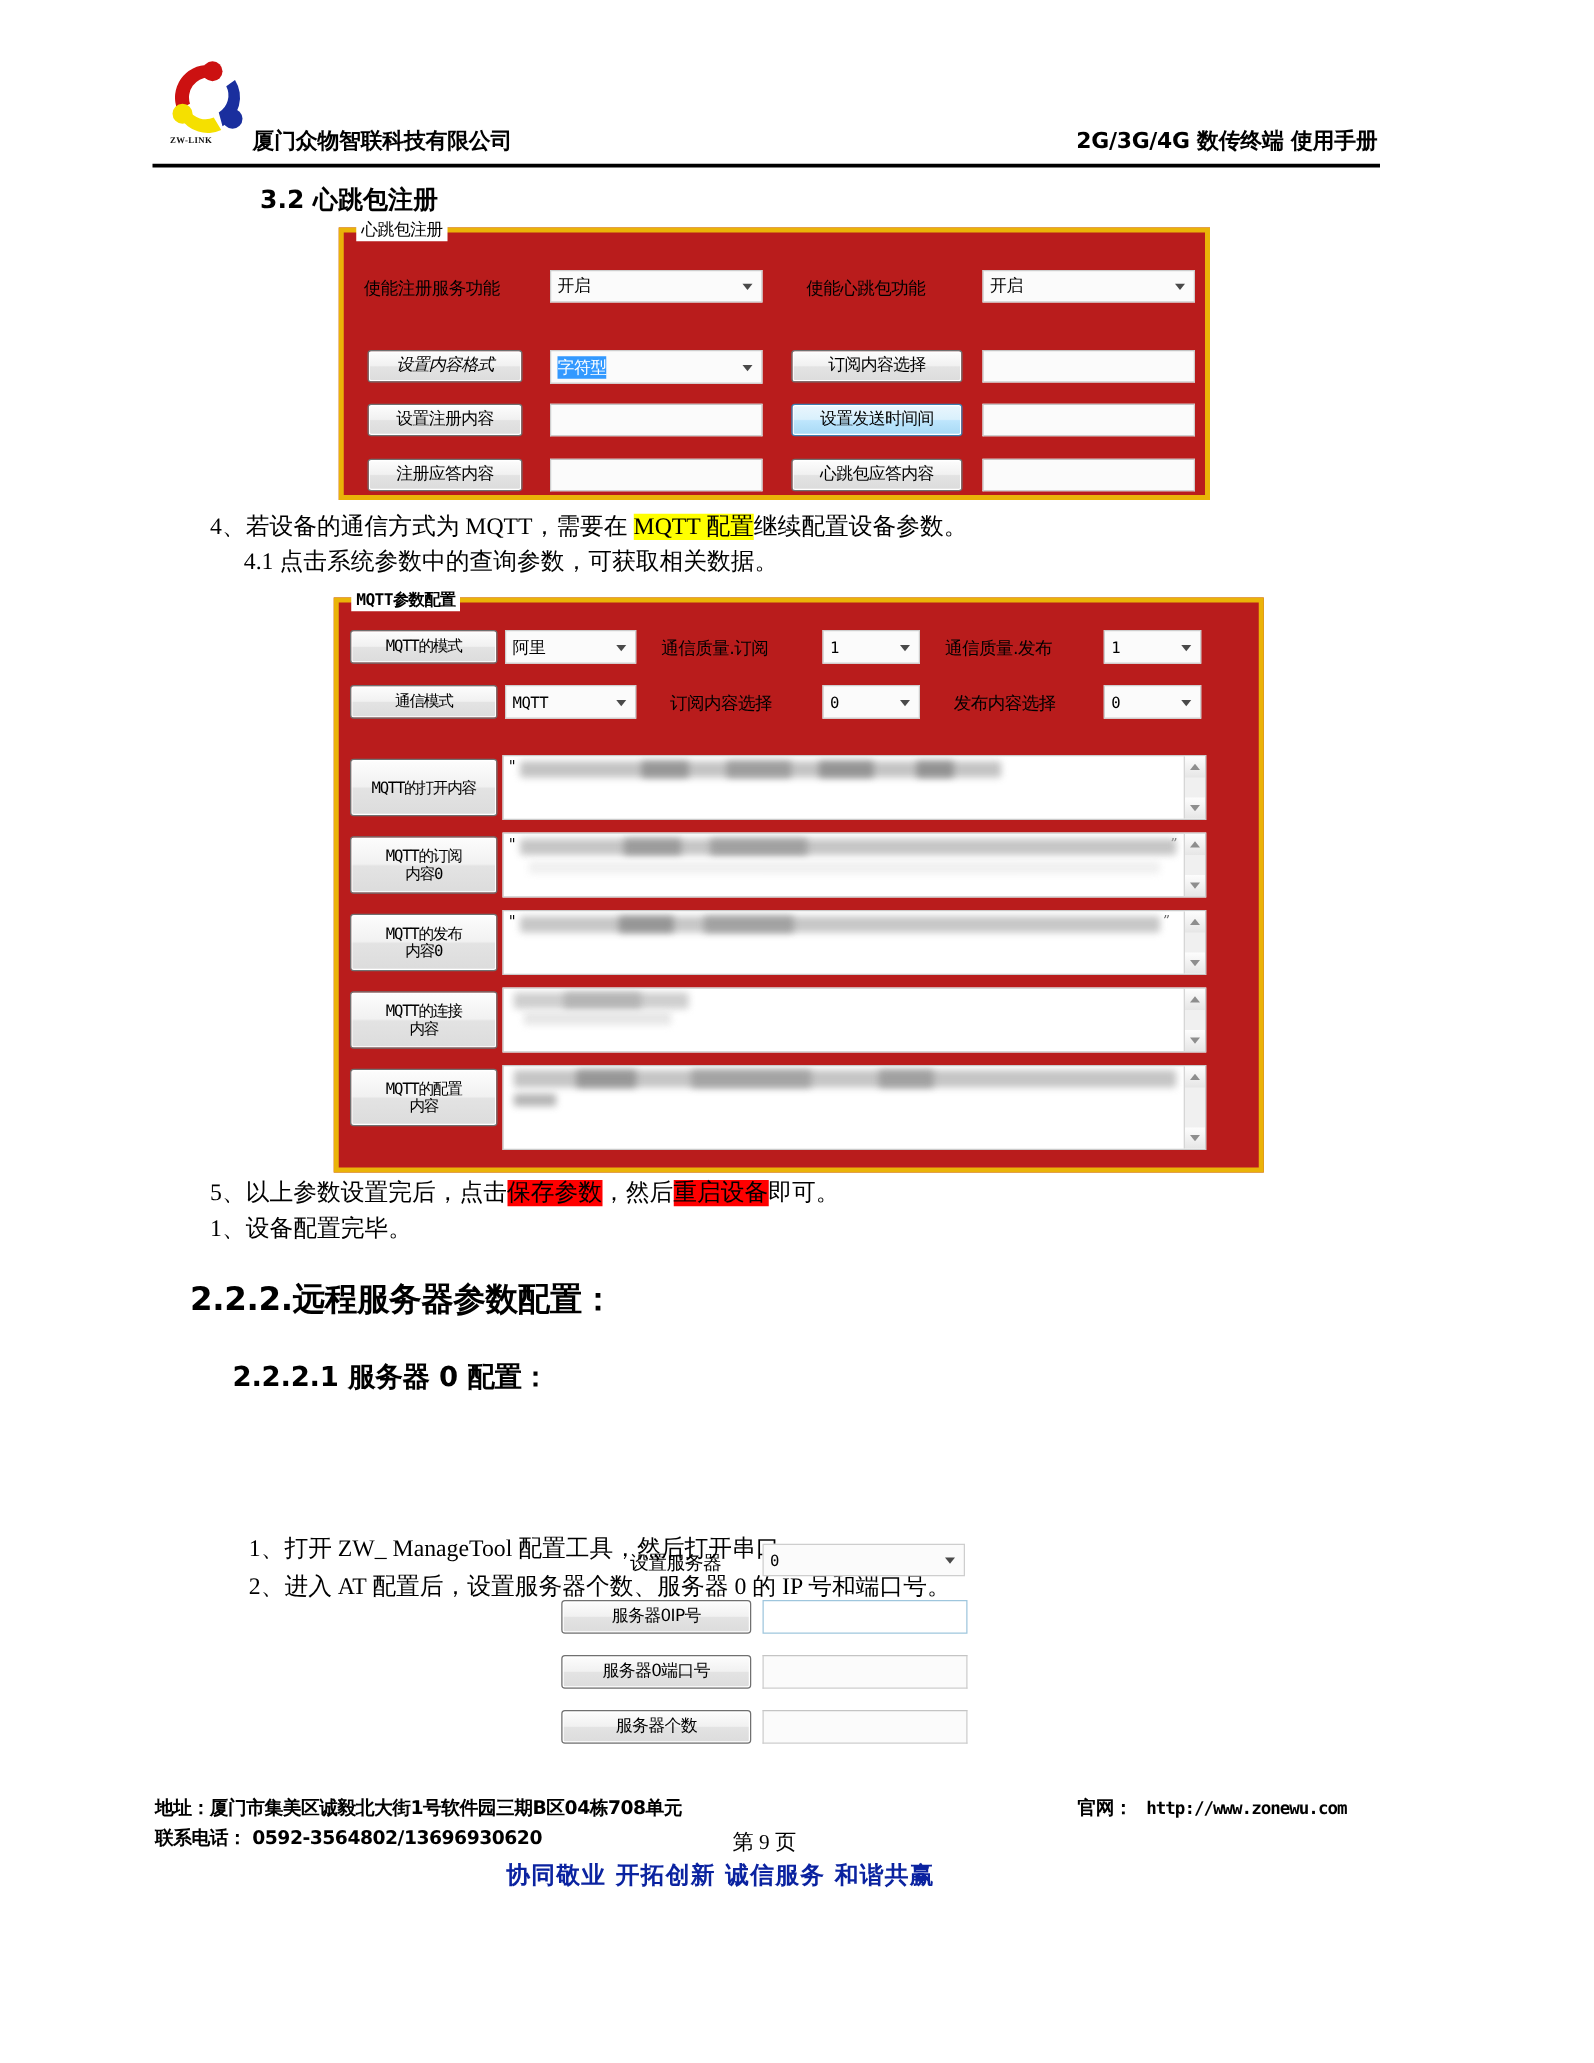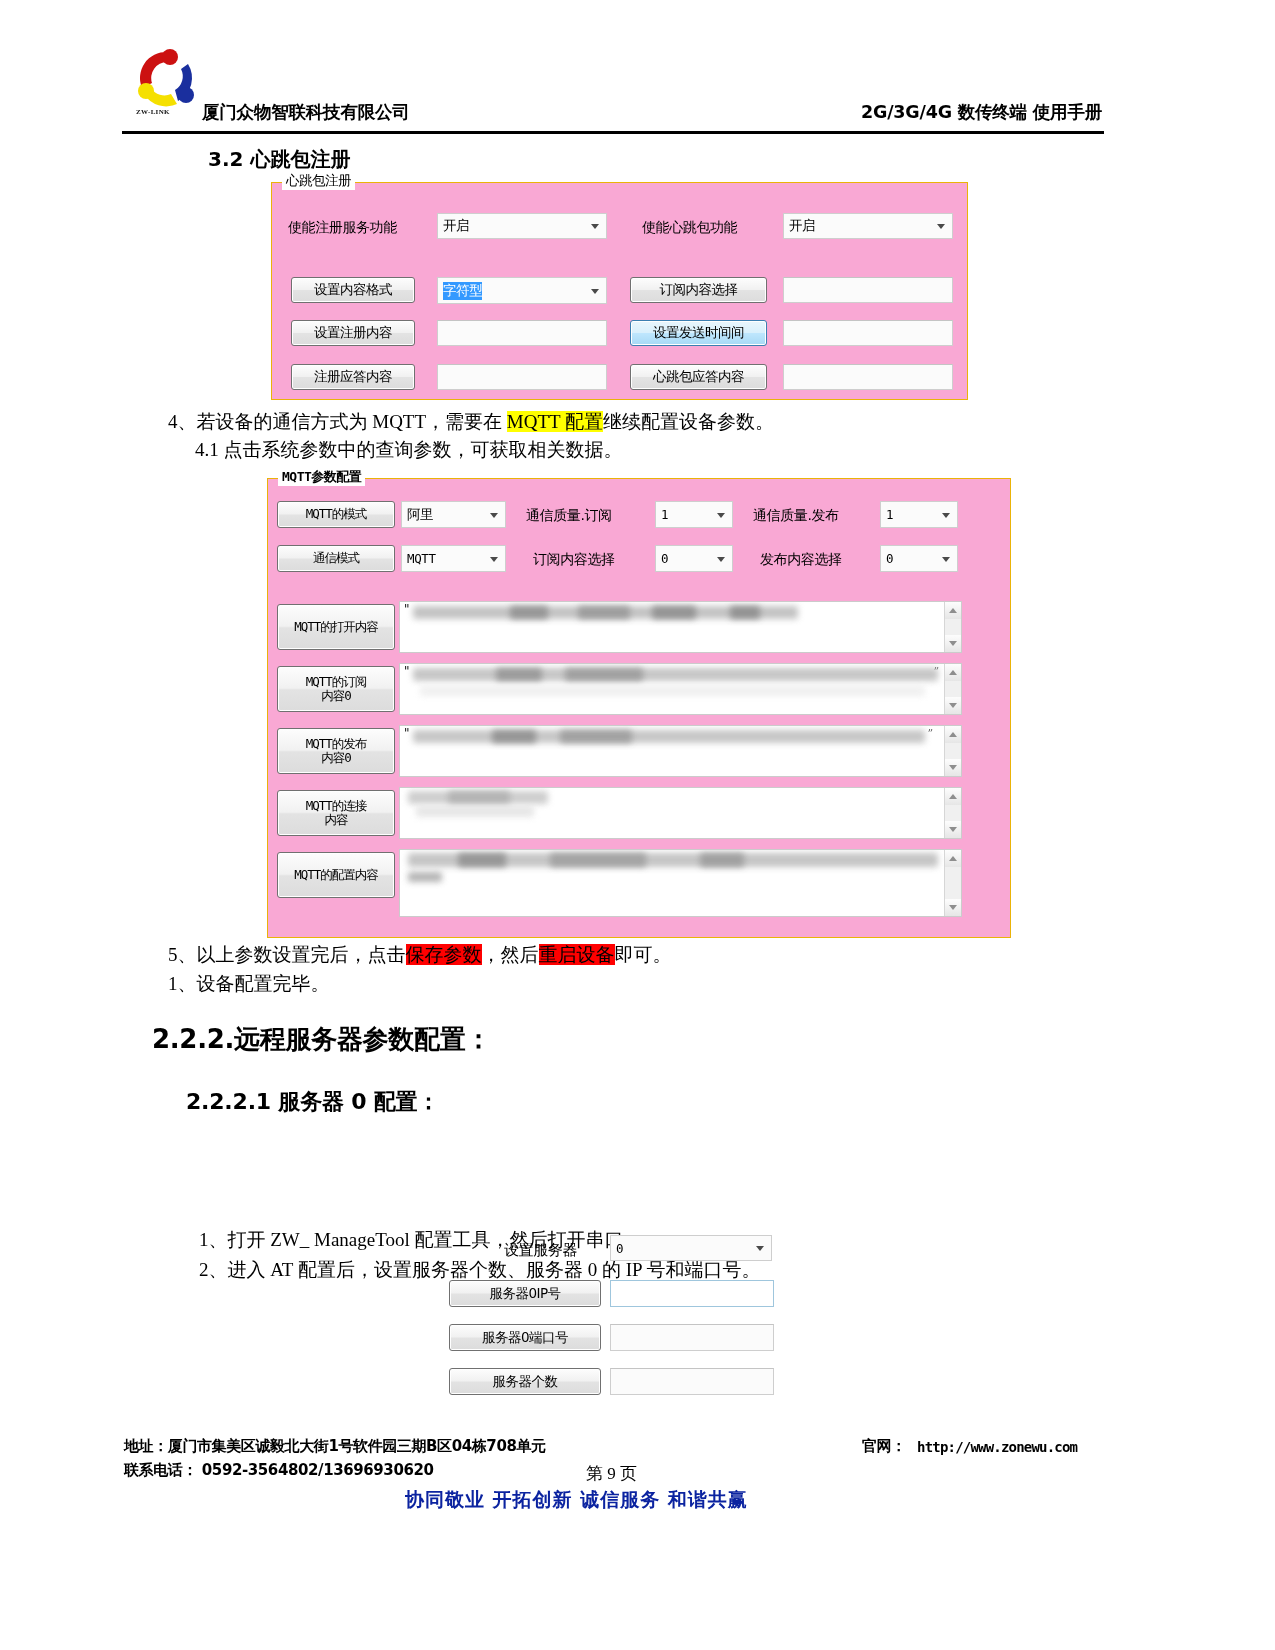--- a/index.html
+++ b/index.html
@@ -108,22 +108,22 @@
     white-space: nowrap;
     font-family: "DejaVu Sans", sans-serif;
     font-weight: bold;
     font-size: 22px;
     letter-spacing: -0.2px;
   }
 
   
   .panel {
     position: absolute;
-    border: 1px solid #eab308;
-    background: #f9a8d4;
+    border: 4px solid #eab308;
+    background: #b91c1c;
     box-sizing: border-box;
   }
   .panel-legend {
     position: absolute;
     top: -11px;
     left: 10px;
     background: #ffffff;
     padding: 0 4px;
     font-family: "DejaVu Sans Mono", monospace;
     font-size: 13px;
@@ -353,21 +353,21 @@
       <span class="combo-val">开启</span>
       <span class="combo-arrow"></span>
     </div>
 
     <span class="fld-label" style="left:370px; top:36px;">使能心跳包功能</span>
     <div class="combo" style="left:511px; top:30px; width:170px; height:26px;">
       <span class="combo-val">开启</span>
       <span class="combo-arrow"></span>
     </div>
 
-    <div class="btn" style="left:19px; top:94px; width:124px; height:26px;">
+    <div class="btn" style="left:19px; top:94px; width:124px; height:26px;font-style:italic;">
       <span>设置内容格式</span>
     </div>
     <div class="combo focused selected-text" style="left:165px; top:94px; width:170px; height:27px;">
       <span class="combo-val">字符型</span>
       <span class="combo-arrow"></span>
     </div>
 
     <div class="btn" style="left:358px; top:94px; width:137px; height:26px;">
       <span>订阅内容选择</span>
     </div>
@@ -526,21 +526,21 @@
       <div class="sbar">
         <div class="sbar-btn up">
             <span class="tri-up"></span>
           </div>
         <div class="sbar-btn down">
             <span class="tri-dn"></span>
           </div>
       </div>
     </div>
 
-    <div class="btn mono" style="left:9px; top:373px; width:118px; height:46px; flex-direction:row;">
+    <div class="btn mono" style="left:9px; top:373px; width:118px; height:46px; flex-direction:column;">
       <span>MQTT的配置</span>
       <span>内容</span>
     </div>
     <div class="ta" style="left:131px; top:370px; width:563px; height:68px;">
       <span class="ta-quote"></span>
       <div class="blur-line" style="left:8px; top:3px; width:530px; height:14px; background:#bbbbbb;"></div>
       <div class="blur-line" style="left:58px; top:3px; width:48px; height:14px; background:#8f8f8f;"></div>
       <div class="blur-line" style="left:150px; top:3px; width:96px; height:14px; background:#9e9e9e;"></div>
       <div class="blur-line" style="left:300px; top:3px; width:44px; height:14px; background:#9a9a9a;"></div>
       <div class="blur-line" style="left:8px; top:22px; width:34px; height:10px; background:#a8a8a8;"></div>

